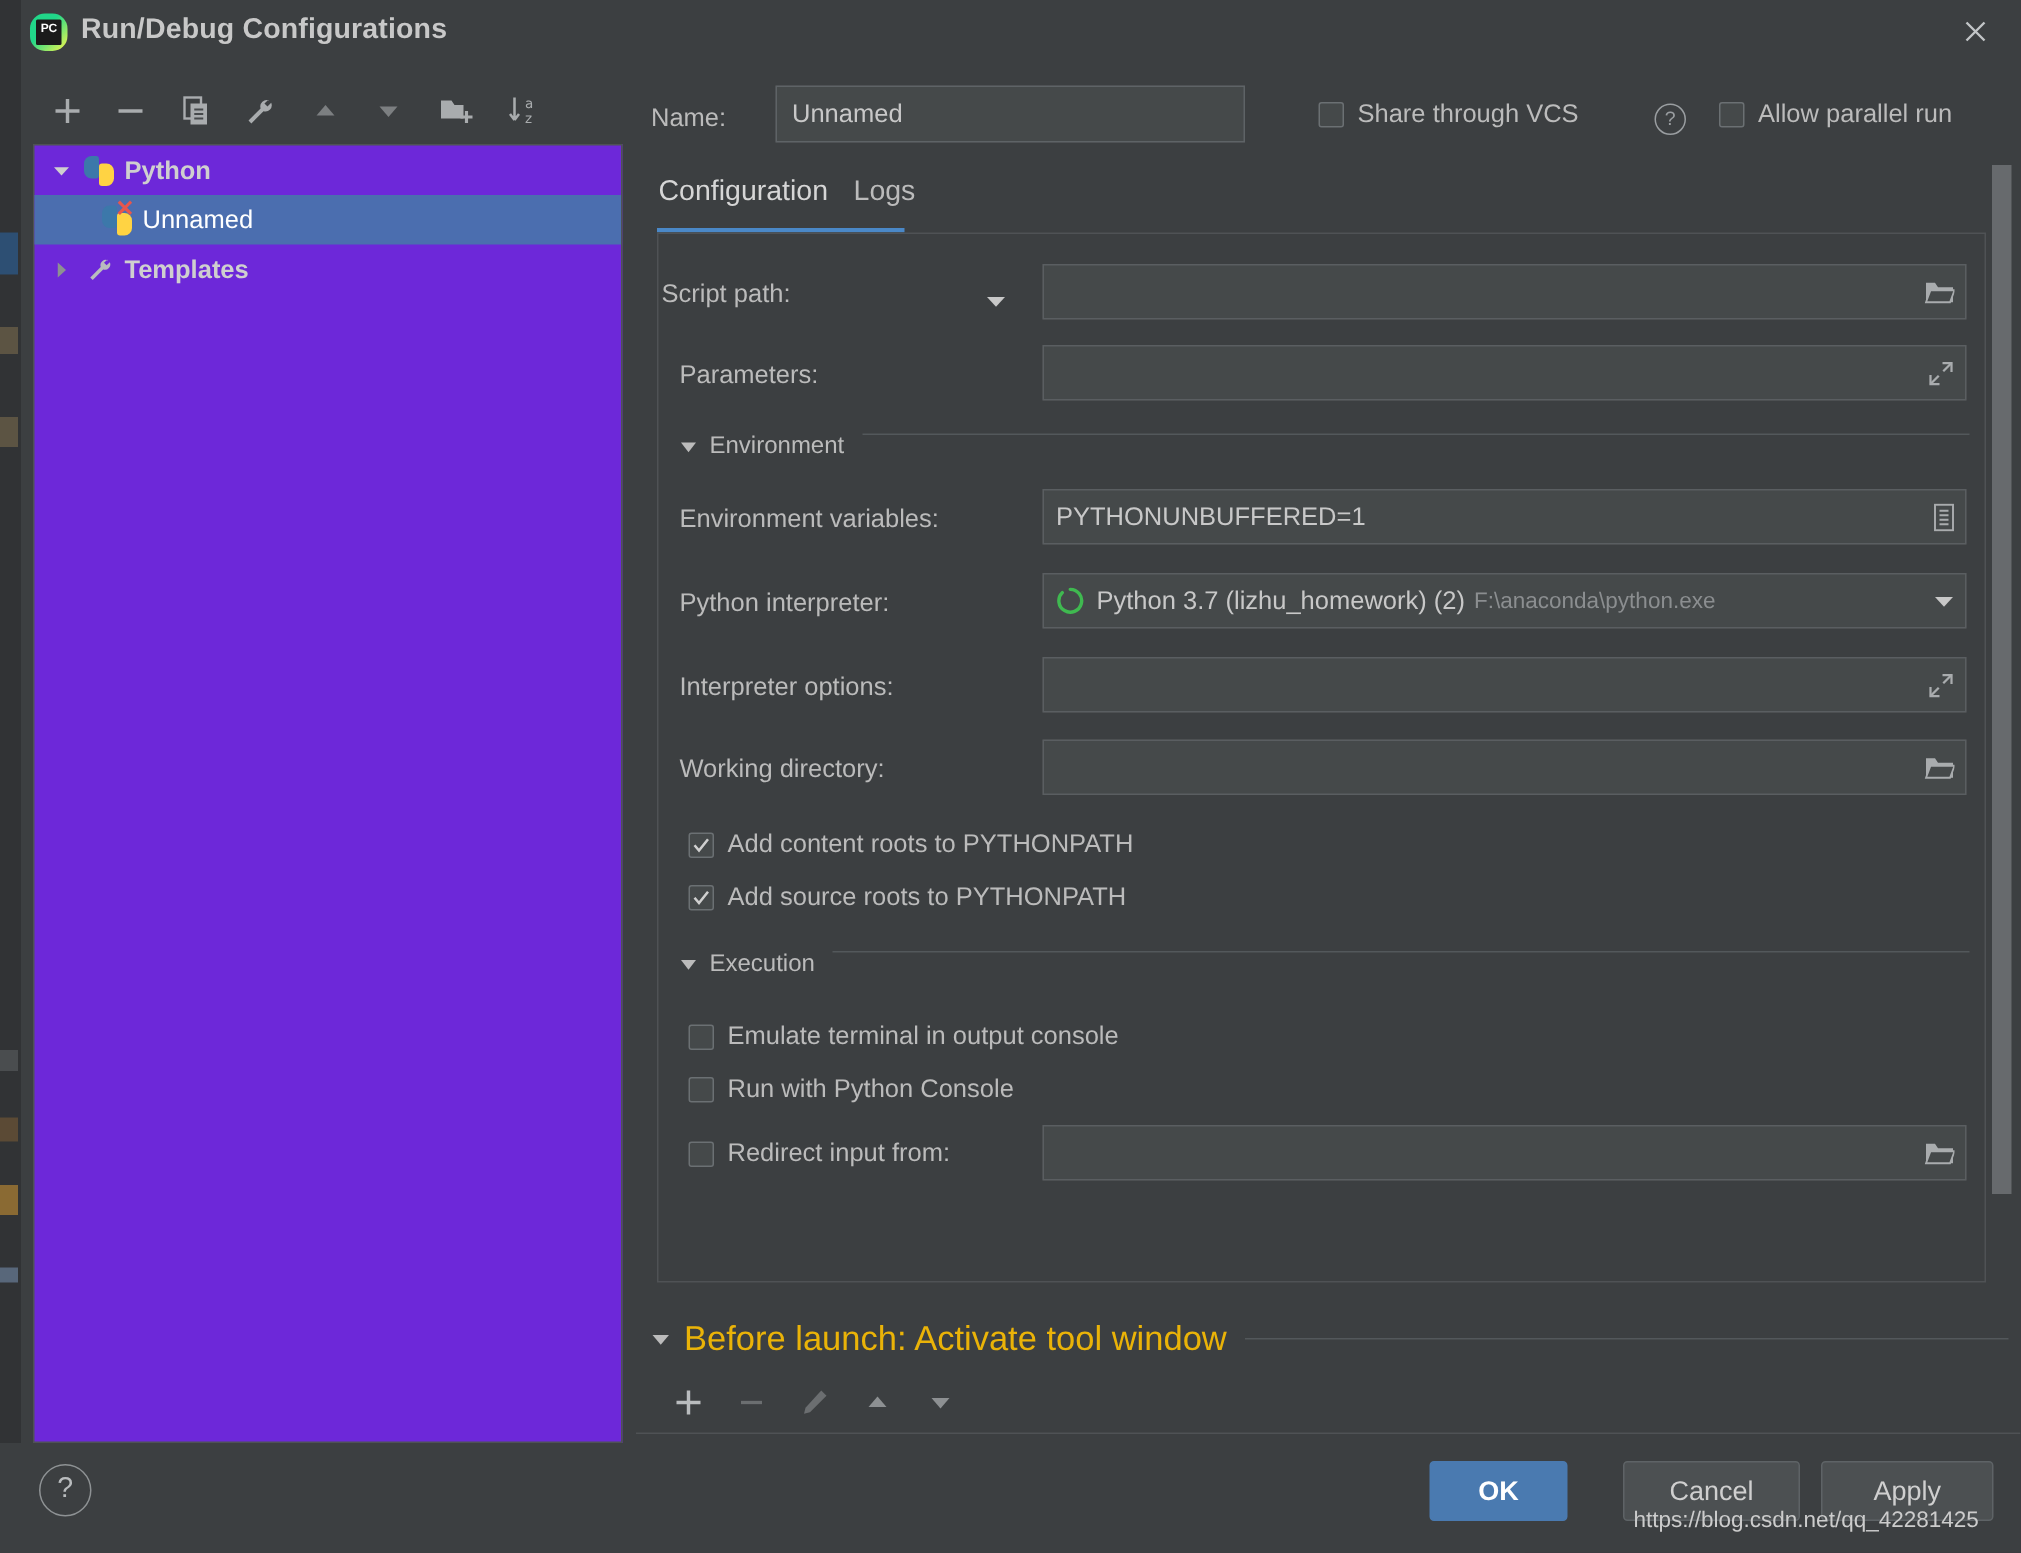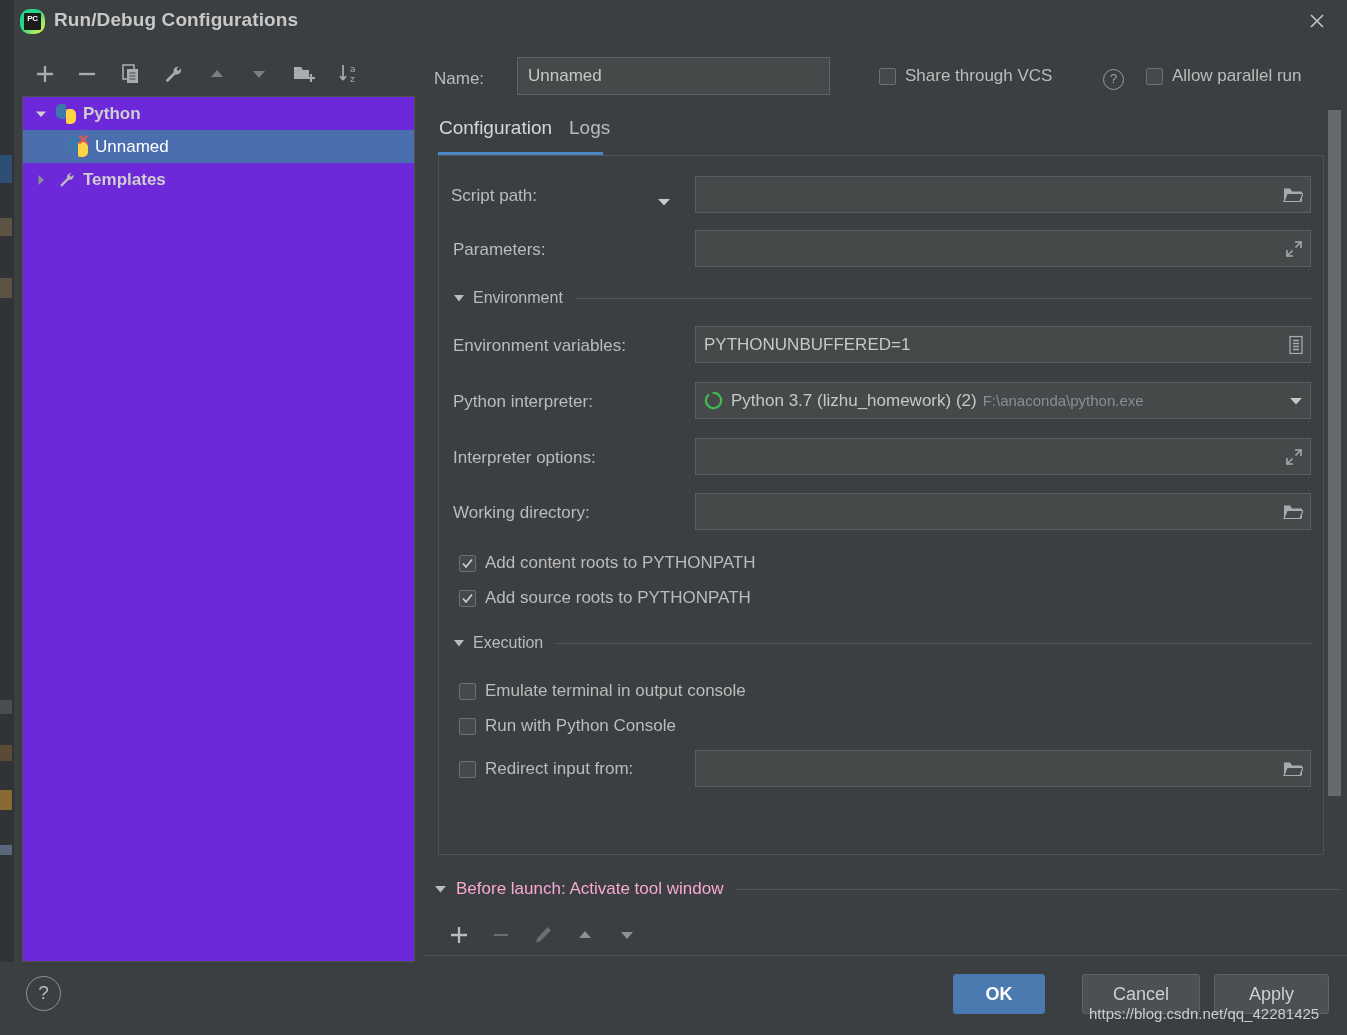--- a/index.html
+++ b/index.html
@@ -127,31 +127,31 @@
     position: absolute; background: #45494a; border: 1px solid #5a5e61;
     height: 37px; color: #c8c8c8; font-size: 17px;
     display: flex; align-items: center; padding: 0 8px;
   }
   .field .val { color: #c8c8c8; white-space: nowrap; overflow: hidden; }
   .field .dim { color: #8b8e90; margin-left: 6px; font-size: 15px; }
   .f-ico { position: absolute; right: 7px; top: 50%; transform: translateY(-50%); cursor: pointer; }
   .f-ico svg { display: block; }
 
   
-  .sect { position: absolute; display: flex; align-items: center; width: 860px; cursor: pointer; }
+  .sect { position: absolute; display: flex; width: 860px; cursor: pointer; }
   .sect .s-tri { margin-right: 8px; display: flex; align-items: center; }
   .sect .s-txt { font-size: 16px; color: #bbbbbb; white-space: nowrap; }
   .sect .s-line { flex: 1; height: 1px; background: #53585b; margin-left: 12px; }
 
   .cbrow { position: absolute; display: flex; align-items: center; cursor: pointer; }
 
   
   .bl-sect { position: absolute; left: 10px; top: 832px; width: 905px; display: flex; align-items: center; cursor: pointer; }
   .bl-tri { margin-right: 9px; display: flex; align-items: center; }
-  .bl-txt { font-size: 17px; color: #f9a8d4; white-space: nowrap; }
+  .bl-txt { font-size: 23px; color: #eab308; white-space: nowrap; }
   .bl-line { flex: 1; height: 1px; background: #53585b; margin-left: 12px; }
   .bl-toolbar { position: absolute; left: 14px; top: 868px; height: 42px; }
   .bl-ico {
     position: absolute; top: 0; width: 42px; height: 40px;
     display: flex; align-items: center; justify-content: center; cursor: pointer;
   }
   .bl-sep { position: absolute; left: 0; top: 908px; width: 923px; height: 1px; background: #4f5255; }
 
   
   .err-row { position: absolute; left: 10px; top: 920px; display: flex; align-items: center; }
@@ -326,21 +326,21 @@
 
     <div class="tabs">
       <div class="tab active">Configuration</div>
       <div class="tab">Logs</div>
     </div>
     <div class="tab-underline"></div>
 
     <div class="panel">
 
       <div class="row" style="top:20px;height:42px">
-        <span class="flabel" style="left:12px;top:10px">Script path:</span>
+        <span class="flabel" style="left:2px;top:10px">Script path:</span>
         <span style="position:absolute;left:218px;top:17px;cursor:pointer">
           <svg width="14" height="10" viewBox="0 0 14 10">
               <path d="M1 2 L7 8.5 L13 2 Z" fill="#c8c8c8"></path>
             </svg>
         </span>
         <div class="field" style="left:256px;top:0;width:616px">
           <span class="val"></span>
           <span class="f-ico">
             <svg width="20" height="17" viewBox="0 0 20 17">
                 <path d="M1 2 H7 L9 5 H19 V15 H1 Z" fill="#a9acae"></path>

